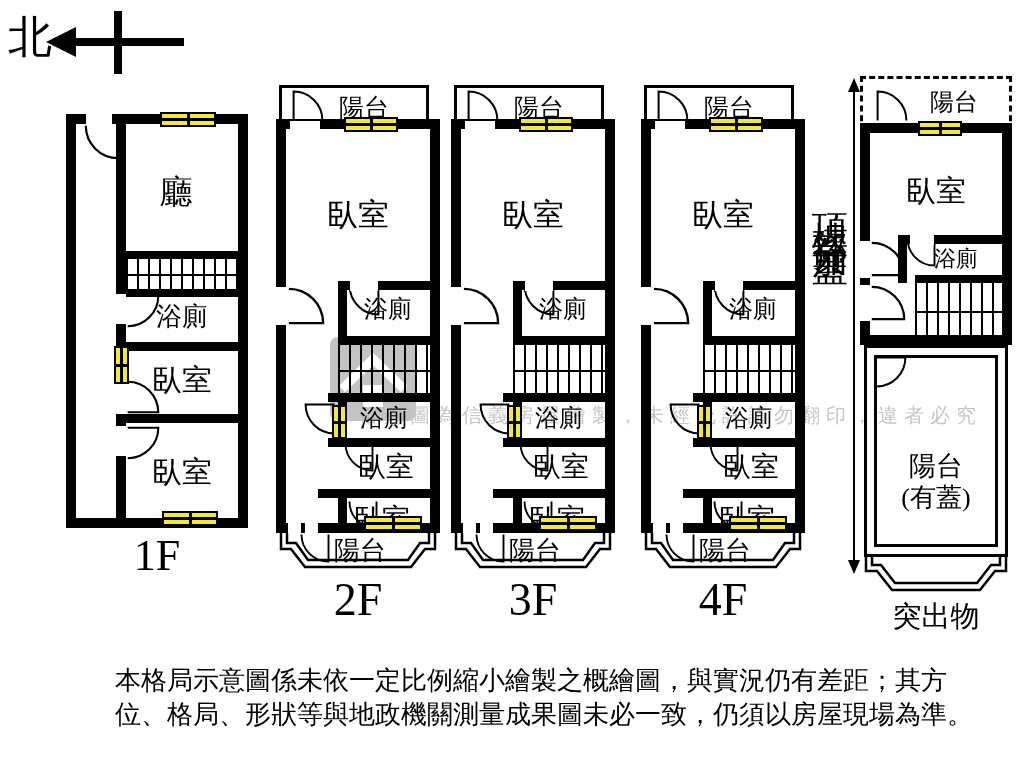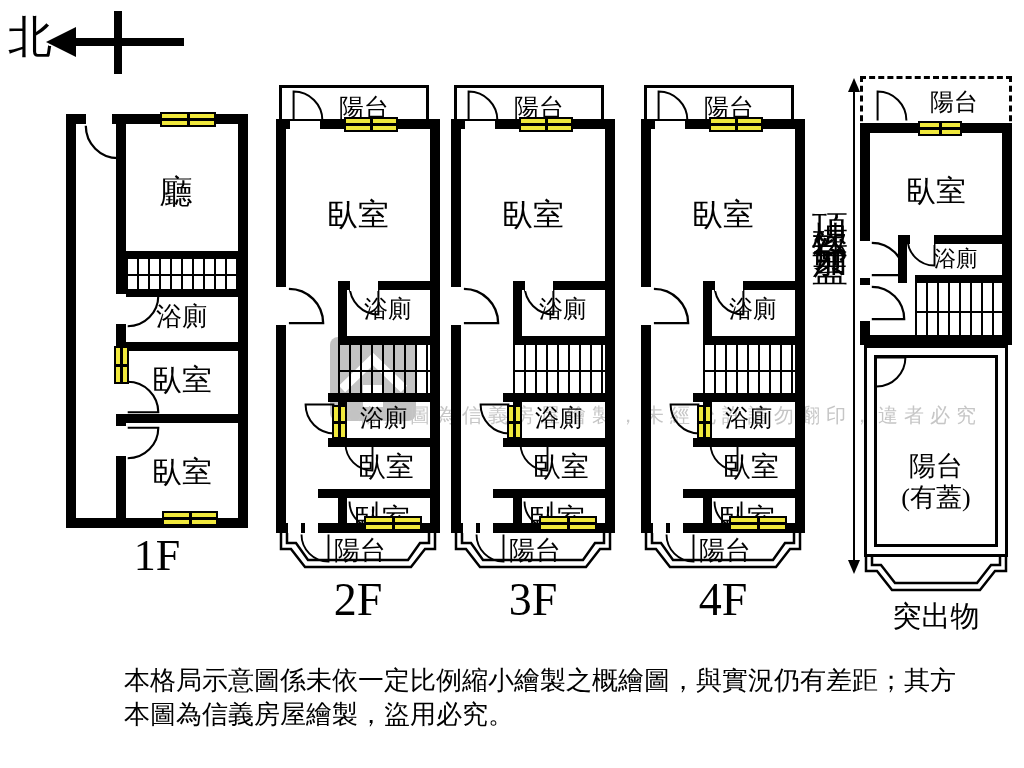--- a/index.html
+++ b/index.html
@@ -366,18 +366,18 @@
       <div class="lbl" style="left:69px;top:118px;font-size:27px;">陽台</div>
       <div class="lbl" style="left:69px;top:150px;font-size:26px;">(有蓋)</div>
     </div>
     <svg class="outline" style="position:absolute;left:4px;top:481px;width:144px;height:40px;" viewBox="0 0 144 40">
       <path d="M2 0 V14 H13 L28 33 H116 L131 14 H142 V0"></path>
       <path d="M8 0 V8 H17 L31 26 H113 L127 8 H136 V0"></path>
     </svg>
     <div class="lbl" style="left:76px;top:540px;font-size:29px;">突出物</div>
   </div>
 
-  <div class="txt" style="left:115px;top:664px;margin-left:9px;">
+  <div class="txt" style="left:115px;top:664px;">
     <div class="disc">本格局示意圖係未依一定比例縮小繪製之概繪圖，與實況仍有差距；其方</div>
-    <div class="disc">本圖為信義房屋繪製，盜用必究。</div>
+    <div class="disc">位、格局、形狀等與地政機關測量成果圖未必一致，仍須以房屋現場為準。</div>
   </div>
 
 </div>
 
 </body></html>

